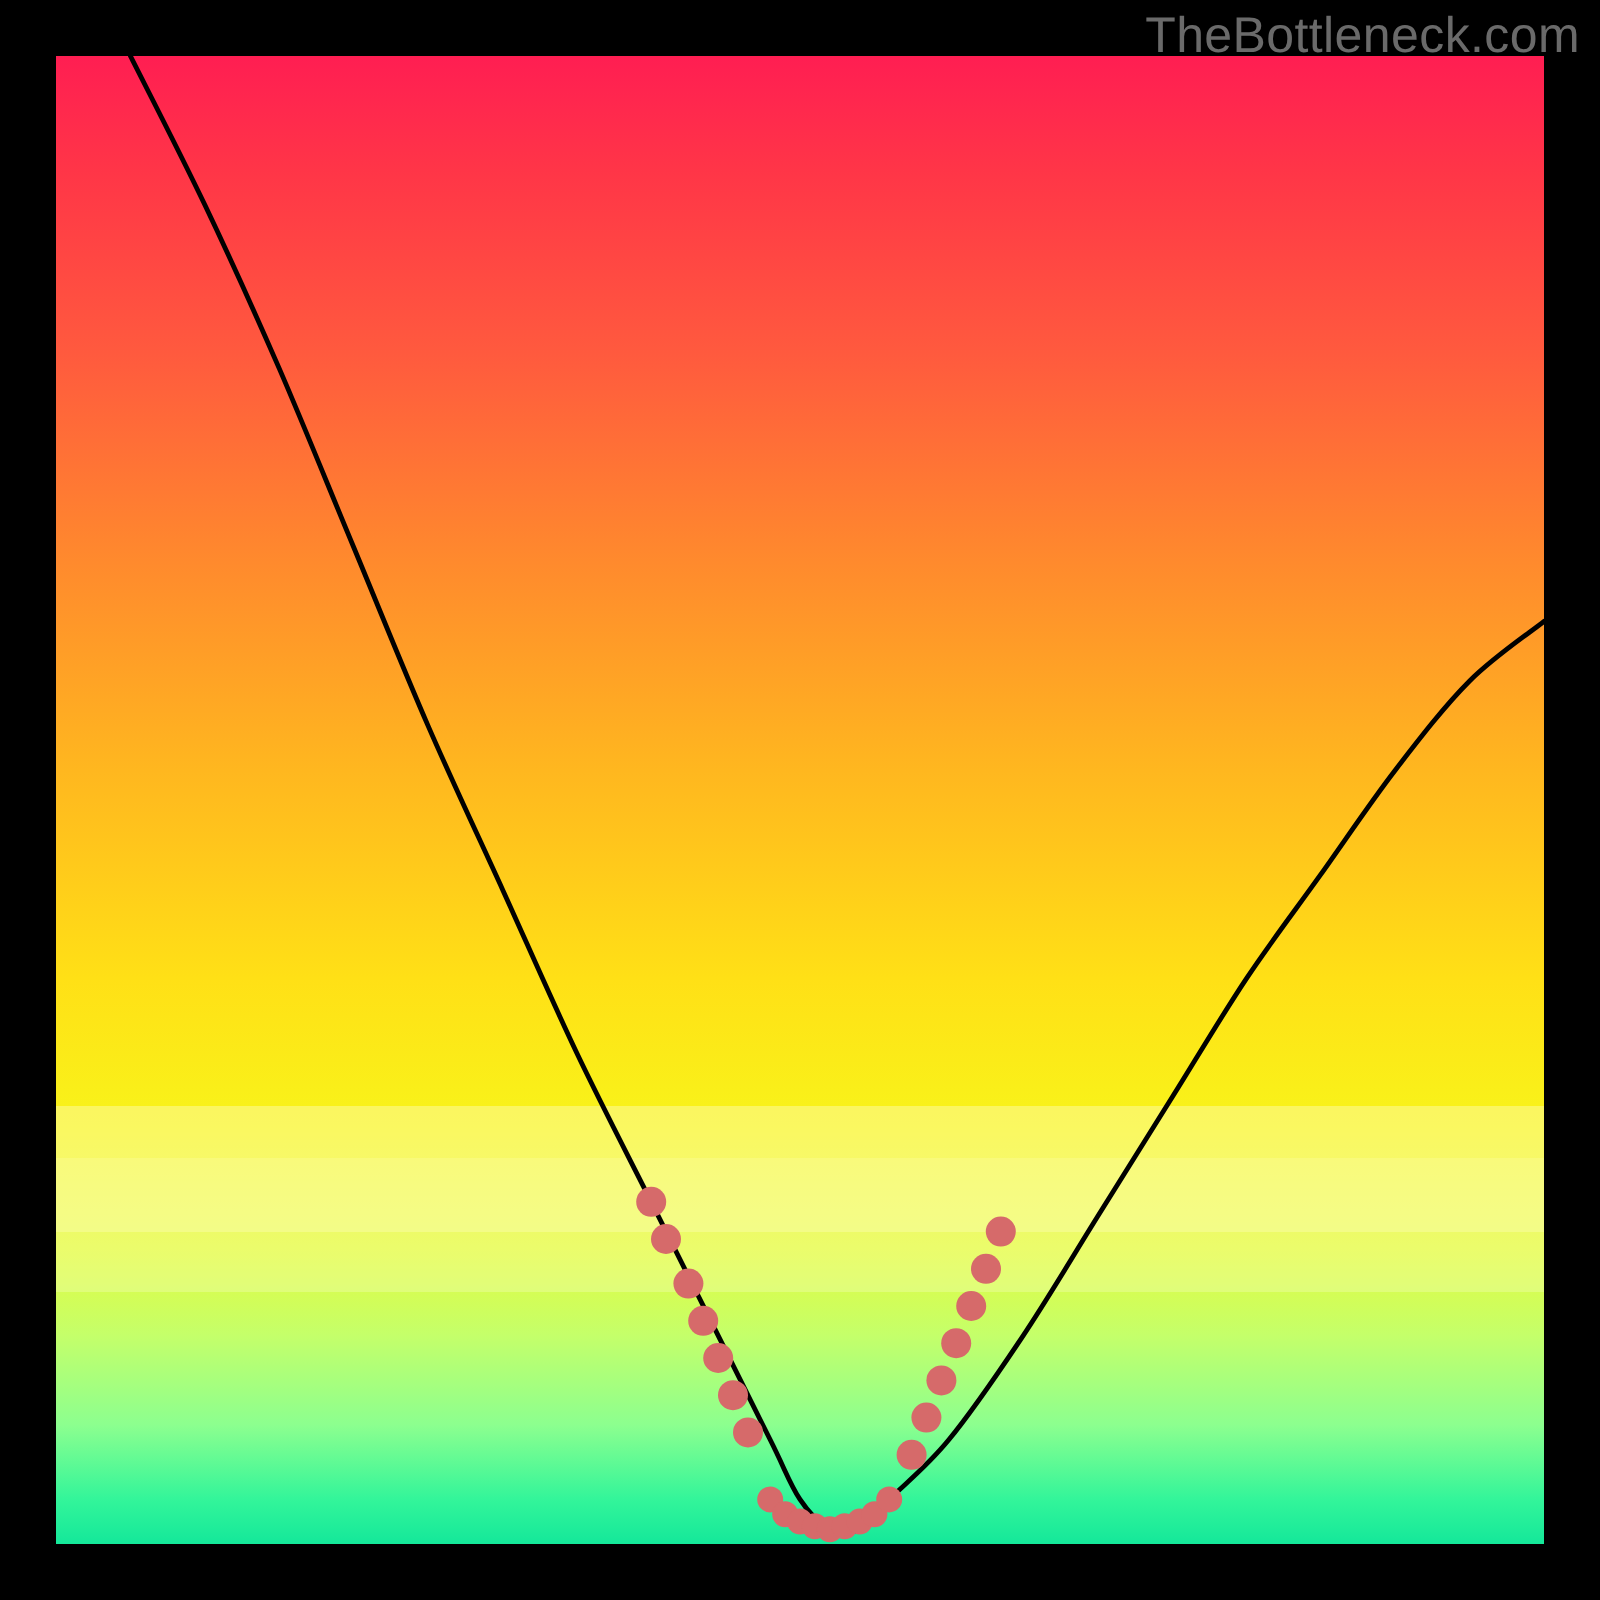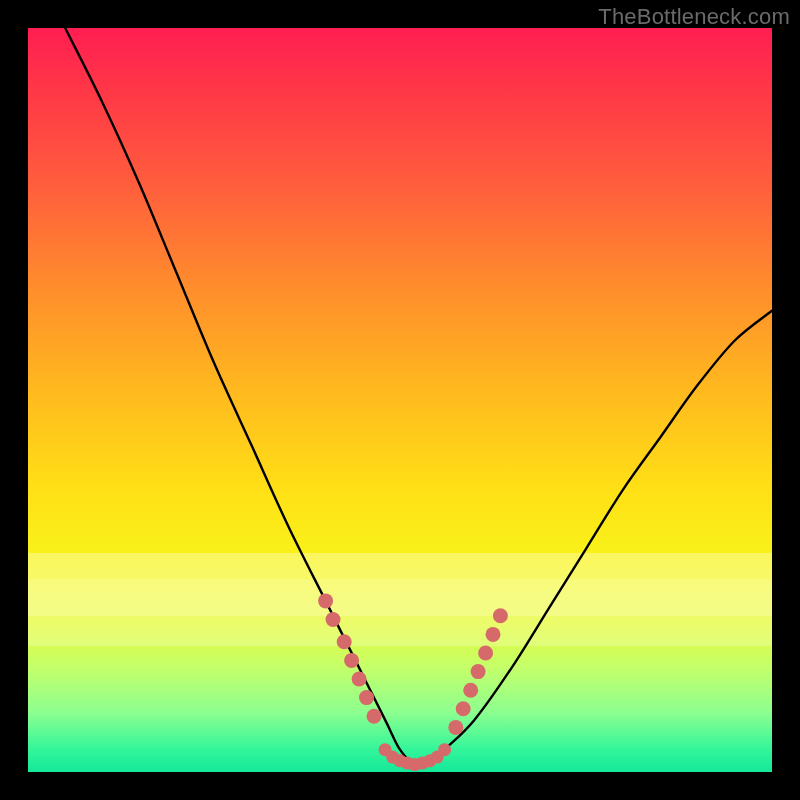--- a/index.html
+++ b/index.html
@@ -37,21 +37,21 @@
       #8cff8f 92%,
       #33f59a 97%,
       #14e89a 100%
     );
   }
   .watermark {
     position: absolute;
     top: 4px;
     right: 10px;
     color: #6a6a6a;
-    font-size: 22px;
+    font-size: 25px;
     font-weight: 500;
     letter-spacing: 0.2px;
     z-index: 5;
   }
   svg.curve {
     position: absolute;
     left: 0;
     top: 0;
     width: 744px;
     height: 744px;

